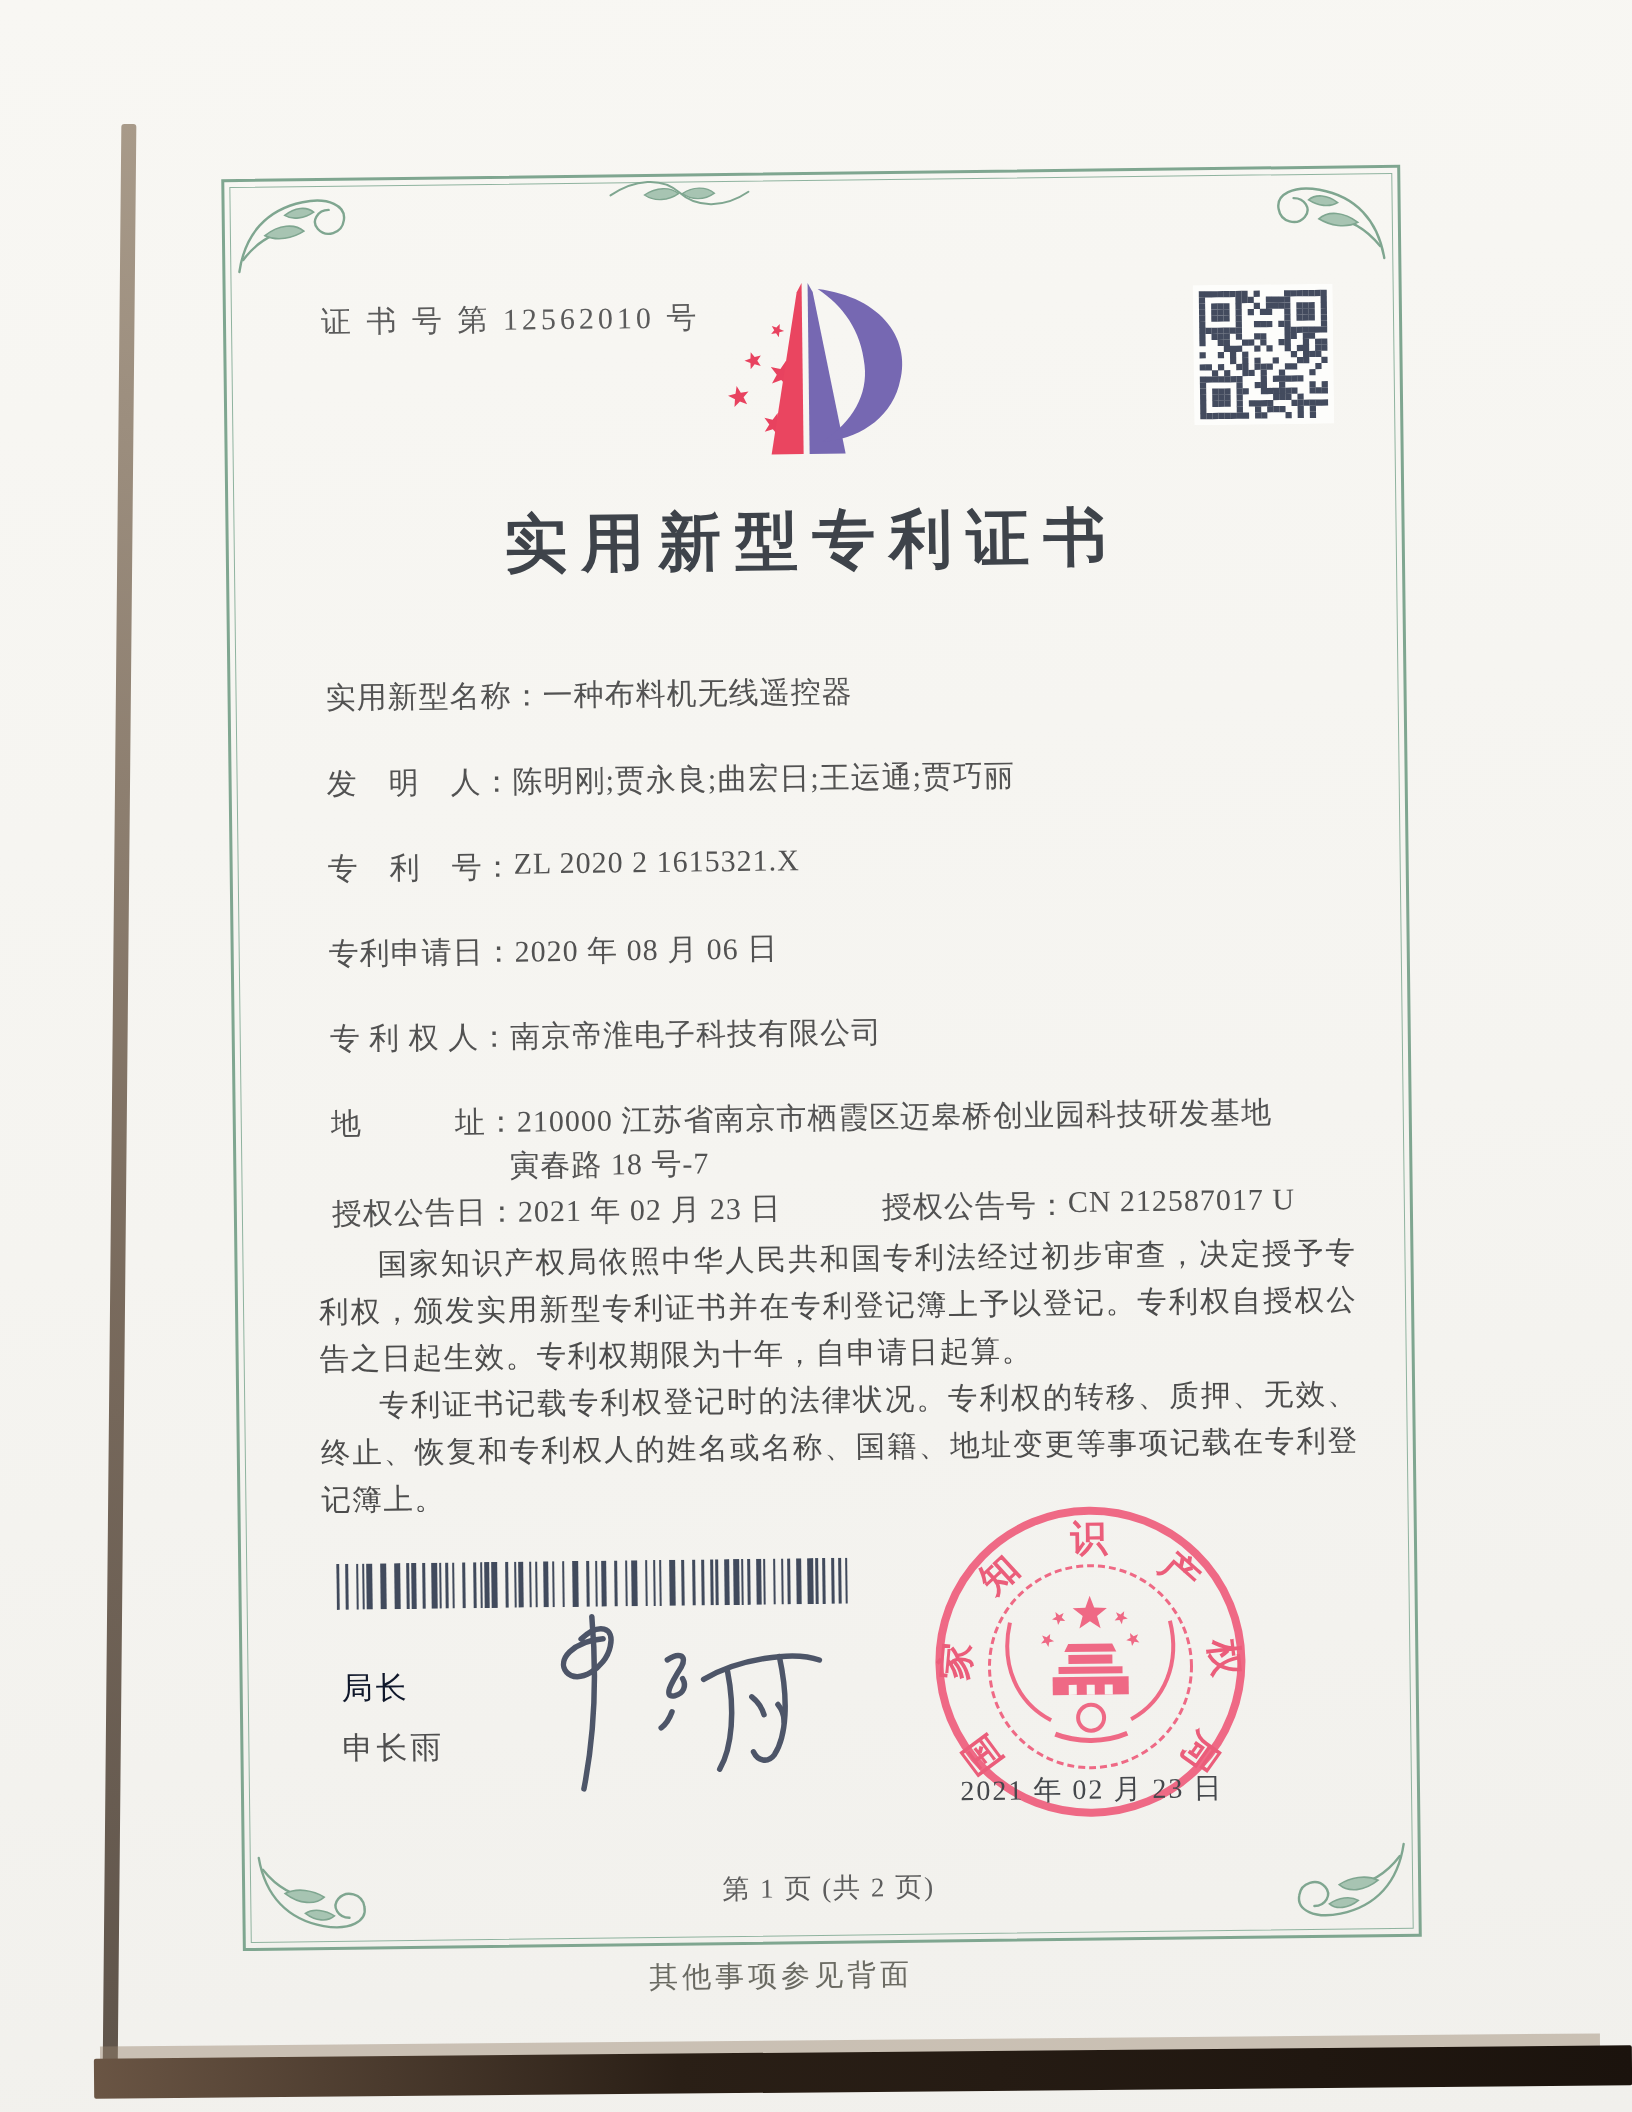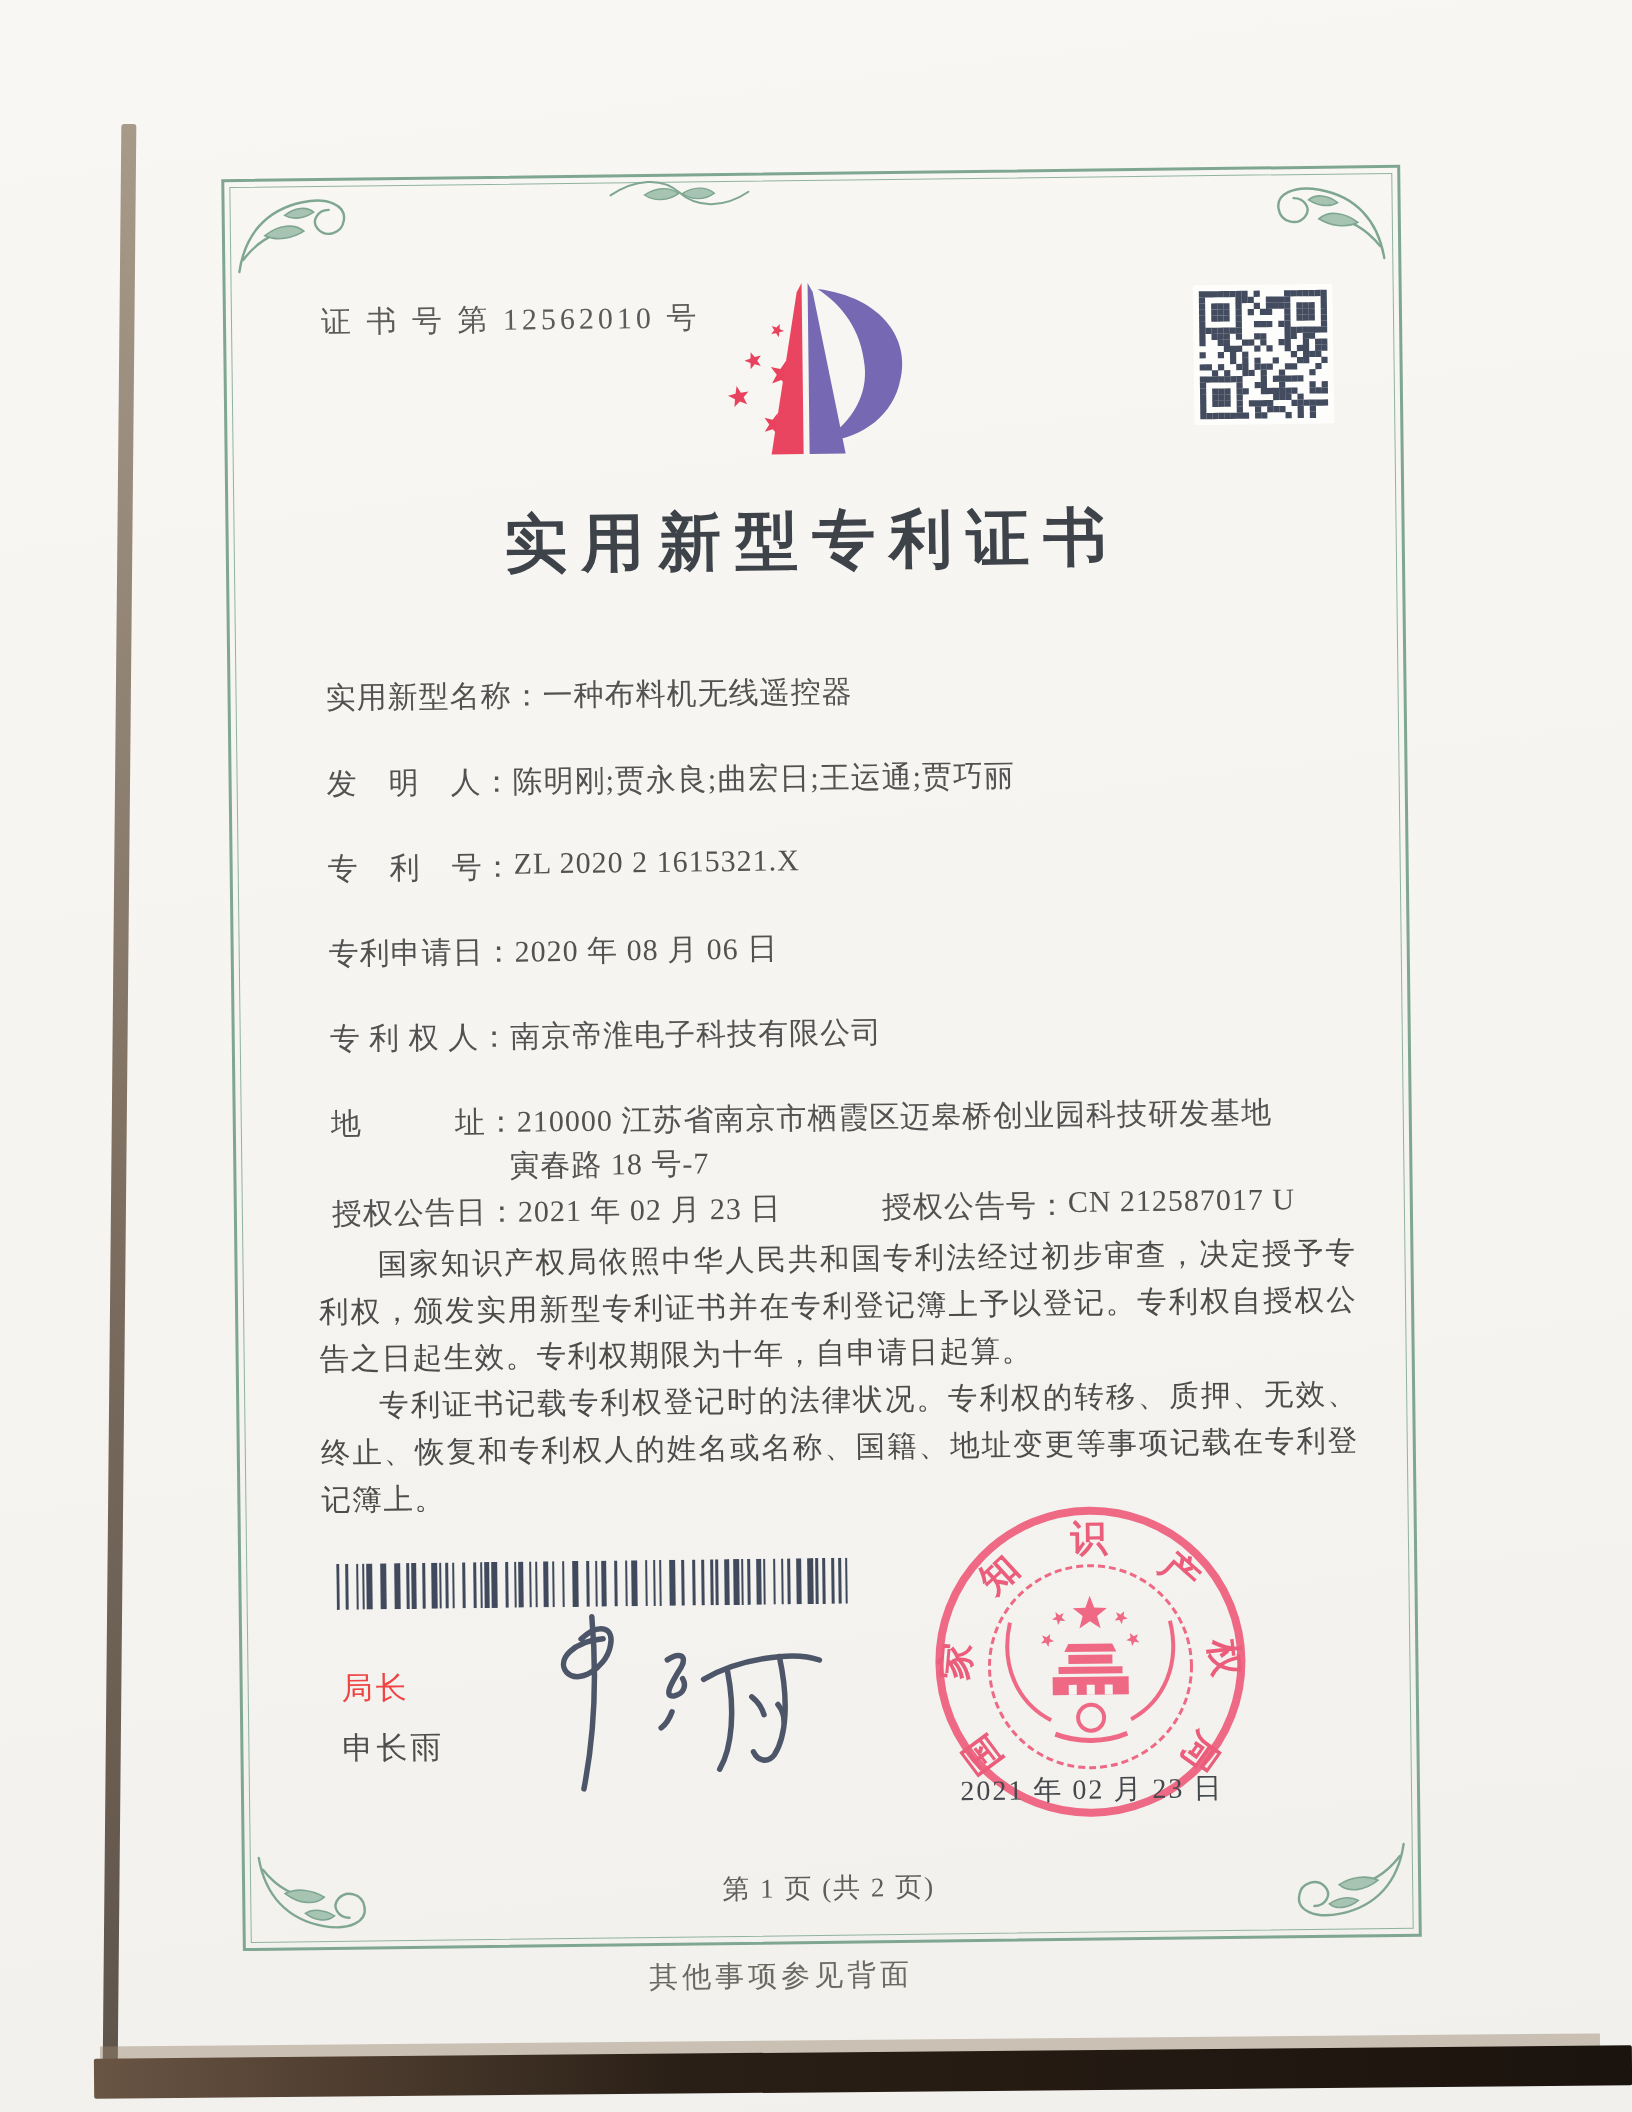--- a/index.html
+++ b/index.html
@@ -56,21 +56,21 @@
   .f6{top:1188px}
   .f7{position:absolute;left:880px;top:1188px;display:flex;font-size:30px;color:#525252;
     letter-spacing:1px;white-space:pre;}
 
   .paras{position:absolute;left:316px;top:1236px;width:1038px;}
   .paras p{margin:0 0 0 0;font-size:29.5px;line-height:47px;color:#4c4c4c;
     text-align:justify;text-indent:2em;letter-spacing:1.5px;}
 
   .barcode{position:absolute;left:330px;top:1558px;width:525px;height:46px;}
 
-  .sig-title{position:absolute;left:334px;top:1662px;font-size:31px;color:#ef4444;letter-spacing:3px;}
+  .sig-title{position:absolute;left:334px;top:1662px;font-size:31px;color:#0f172a;letter-spacing:3px;}
   .sig-name{position:absolute;left:334px;top:1722px;font-size:31px;color:#4e4e4e;letter-spacing:3px;}
   .signature{position:absolute;left:508px;top:1606px;width:330px;height:205px;}
 
   .seal{position:absolute;left:923px;top:1505px;width:320px;height:320px;}
   .seal-char{font-size:37px;font-weight:bold;fill:#ea5272;
     font-family:"Liberation Serif","DejaVu Serif",serif;}
   .seal-date{position:absolute;left:933px;top:1774px;width:300px;text-align:center;
     font-size:28px;color:#45484c;letter-spacing:2px;white-space:pre;}
 
   .page-info{position:absolute;left:232px;top:1870px;width:1173px;text-align:center;

